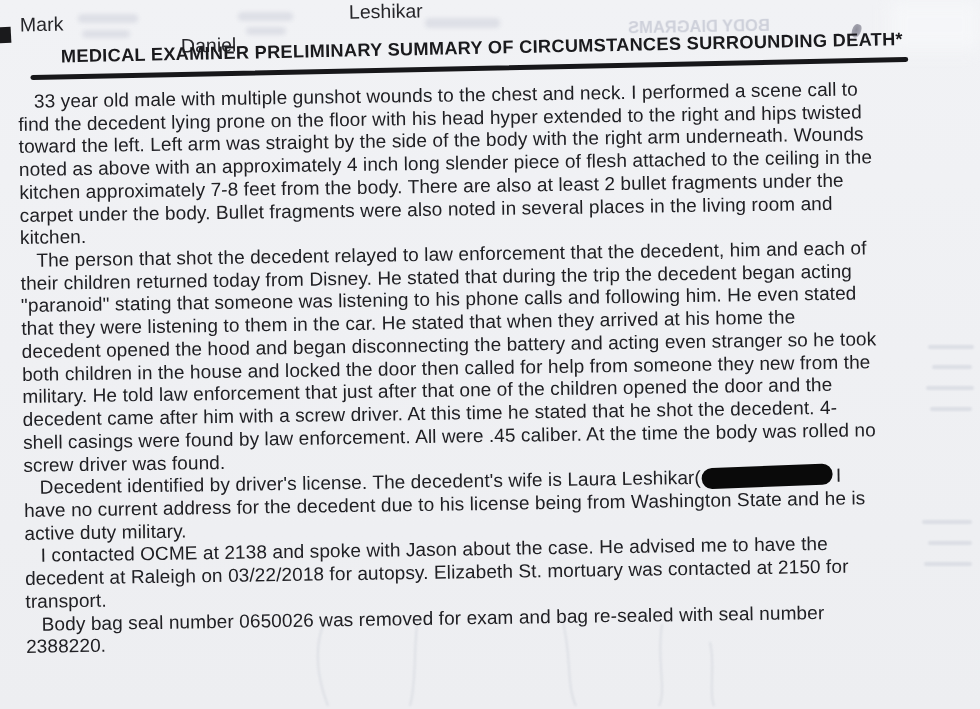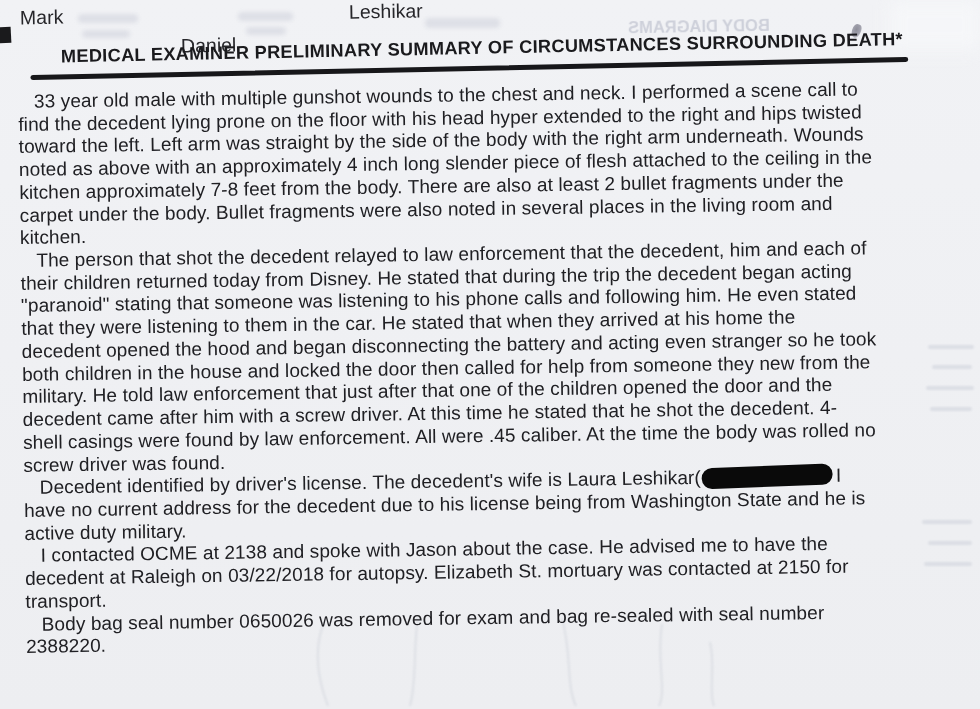--- a/index.html
+++ b/index.html
@@ -15,21 +15,21 @@
     overflow: hidden;
   }
   
   .header-name {
     position: absolute;
     font-size: 19.5px;
     color: #26262a;
     transform: rotate(-1deg);
     white-space: nowrap;
   }
-  #name-mark    { left: 20px;  top: 6px; }
+  #name-mark    { left: 20px;  top: 13px; }
   #name-daniel  { left: 181px; top: 8px; margin-top: 26px; }
   #name-leshikar{ left: 349px; top: 0px; }
 
   
   #title-block {
     position: absolute;
     left: 30px; top: 36px; width: 878px;
     transform: rotate(-1.18deg);
     transform-origin: 50% 50%;
   }

